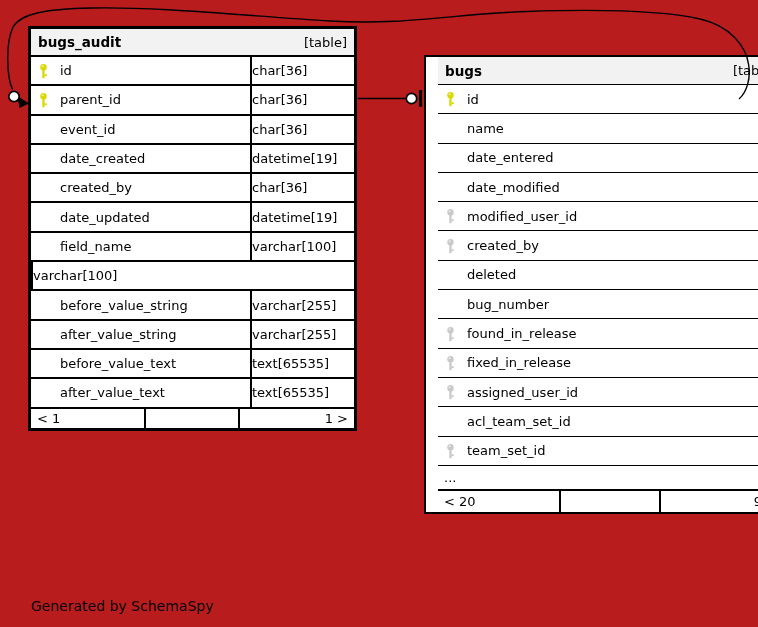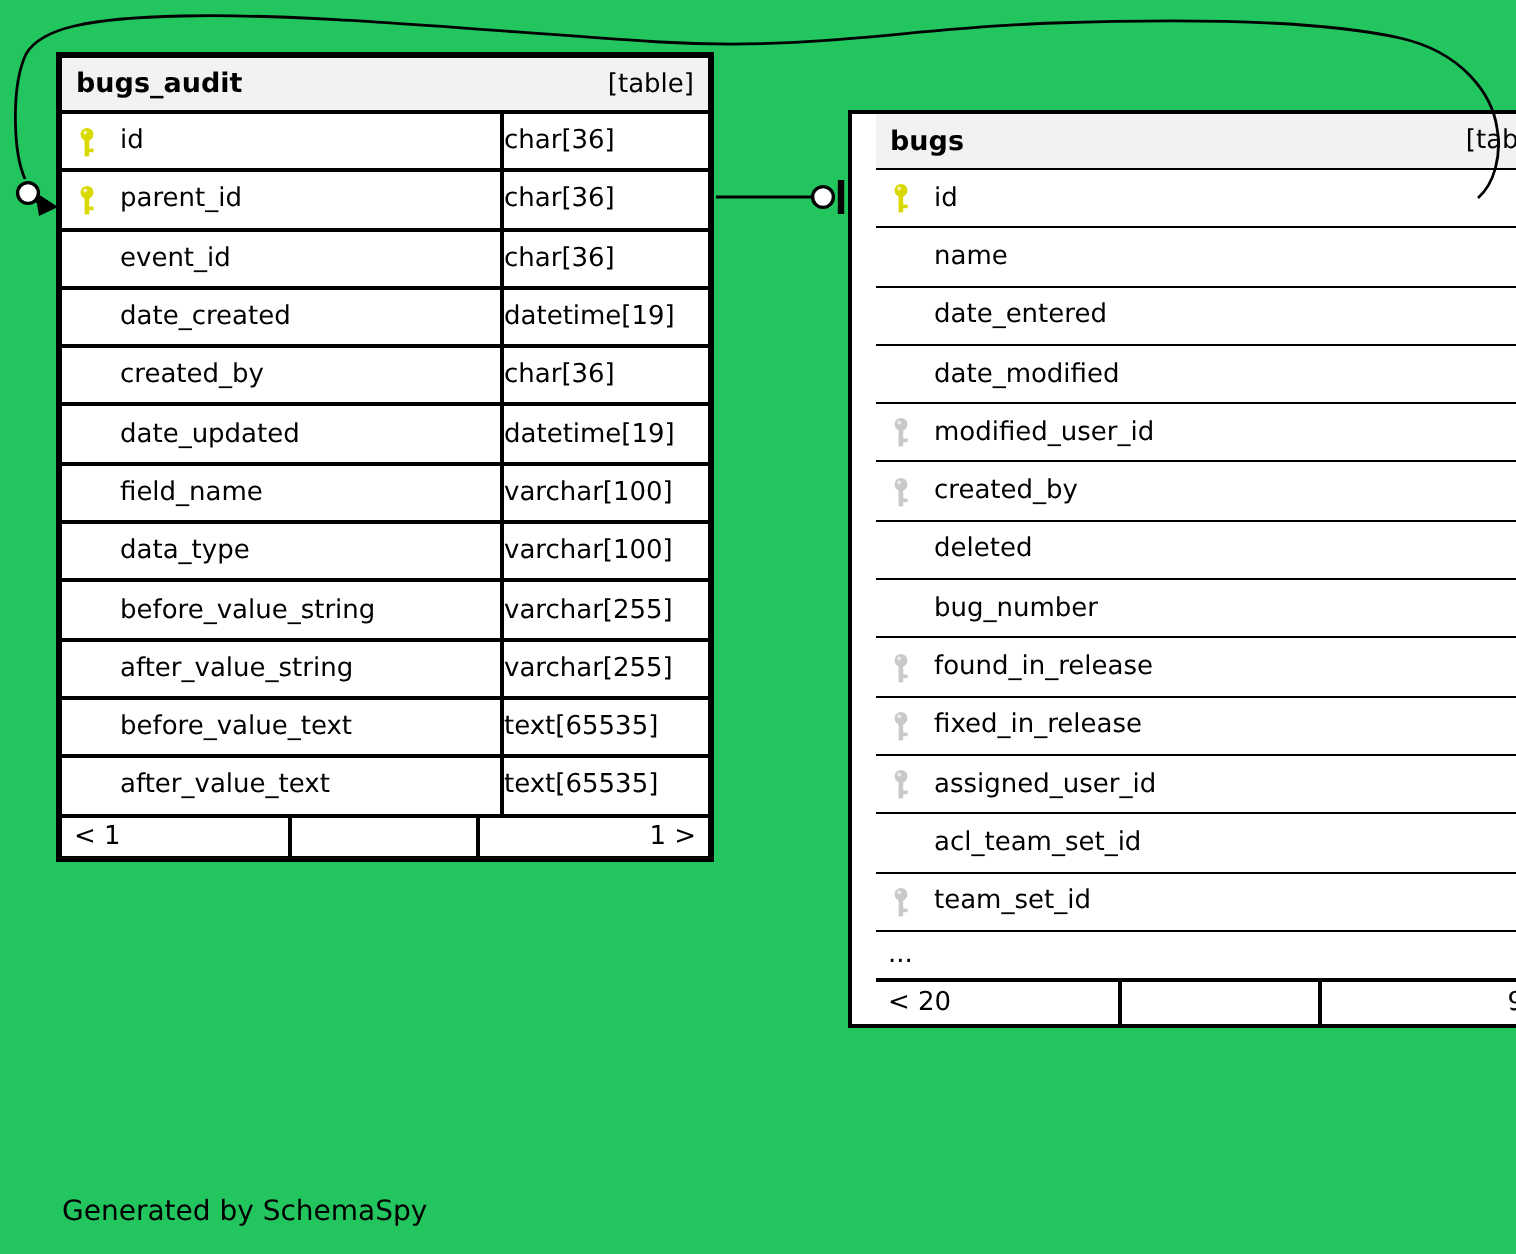--- a/index.html
+++ b/index.html
@@ -1,17 +1,17 @@
 <!DOCTYPE html>
 <html><head>
 <meta charset="utf-8">
 <style>
   html,body { margin:0; padding:0; background:#ffffff; }
   .canvas {
-    position:relative; width:758px; height:627px; background:#22c55e;
+    position:relative; width:758px; height:627px; background:#b91c1c;
     font-family:"DejaVu Sans","Liberation Sans",sans-serif; color:#000;
     overflow:hidden;
   }
   .tbl { position:absolute; background:#fff; border:solid #000; box-sizing:border-box; }
   .tbl-left  { left:28px; top:26px;  width:329px; border-width:3px; }
   .tbl-right { left:424px; top:55px; width:361px; border-width:2px;padding-left:12px; }
 
   .tbl-header {
     display:flex; justify-content:space-between; align-items:center;
     background:#f2f2f2; height:26px; padding:0 7px;
@@ -121,24 +121,20 @@
           <div class="type-cell">datetime[19]</div>
         </div>
         <div class="tbl-row">
           <div class="name-cell">
             <span class="key-slot"></span>
             <span class="col-name">field_name</span>
           </div>
           <div class="type-cell">varchar[100]</div>
         </div>
         <div class="tbl-row">
-          <div class="name-cell">
-            <span class="key-slot"></span>
-            <span class="col-name">data_type</span>
-          </div>
           <div class="type-cell">varchar[100]</div>
         </div>
         <div class="tbl-row">
           <div class="name-cell">
             <span class="key-slot"></span>
             <span class="col-name">before_value_string</span>
           </div>
           <div class="type-cell">varchar[255]</div>
         </div>
         <div class="tbl-row">

